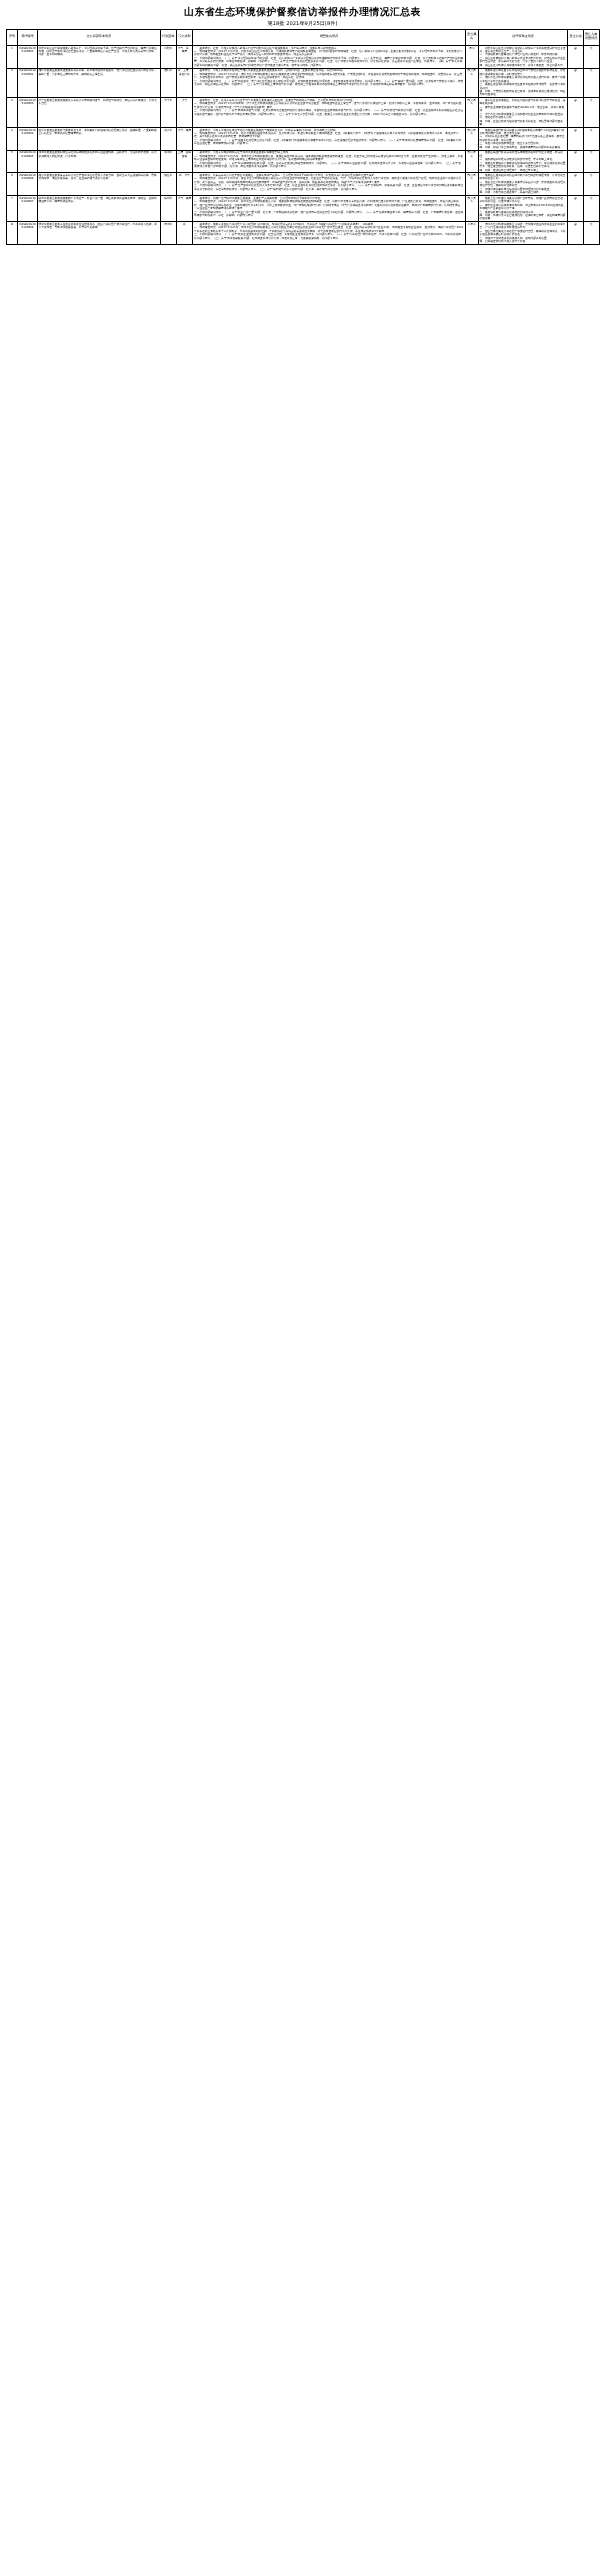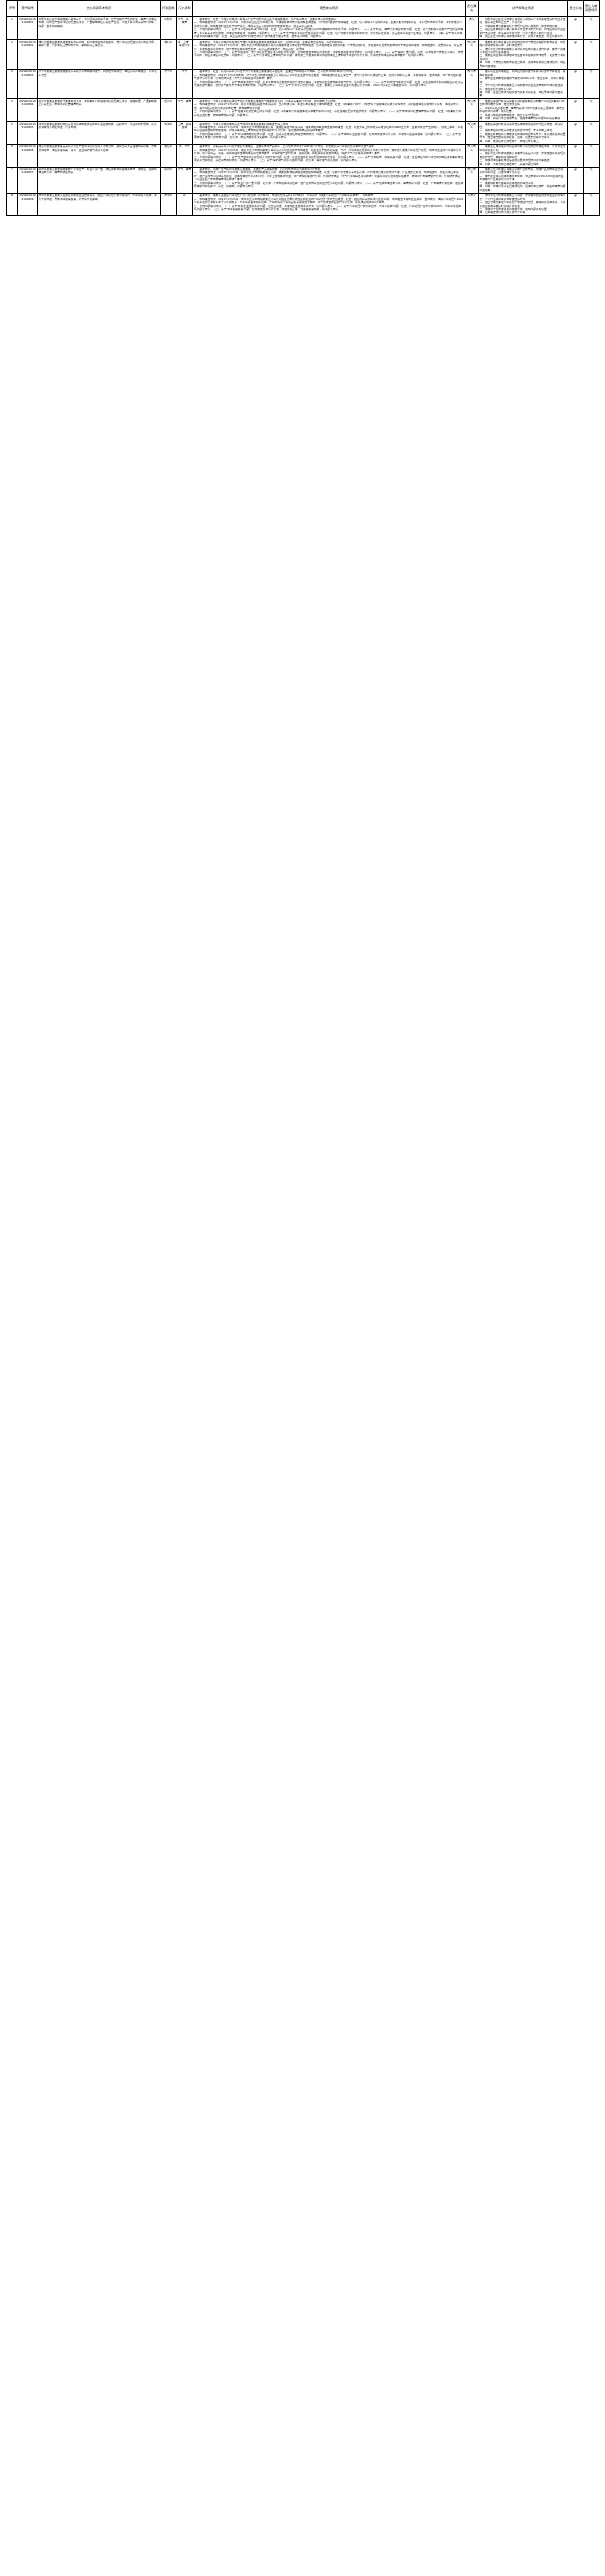--- a/index.html
+++ b/index.html
@@ -48,20 +48,24 @@
   .col8{width:11.3px;}
   .col9{width:77px;}
   .col10{width:13.4px;}
   .cellwrap{white-space:pre-wrap;}
 </style>
 </head>
 <body>
 
 <div class="page">
 
+  <div class="title-wrap">
+    <h1 class="doc-title">山东省生态环境保护督察信访举报件办理情况汇总表</h1>
+    <div class="subtitle">第18批   2021年9月25日(8件)</div>
+  </div>
 
   <table class="main">
     <colgroup>
       <col class="col1">
         <col class="col2">
         <col class="col4">
         <col class="col5">
         <col class="col6">
       <col class="col7">
         <col class="col8">

